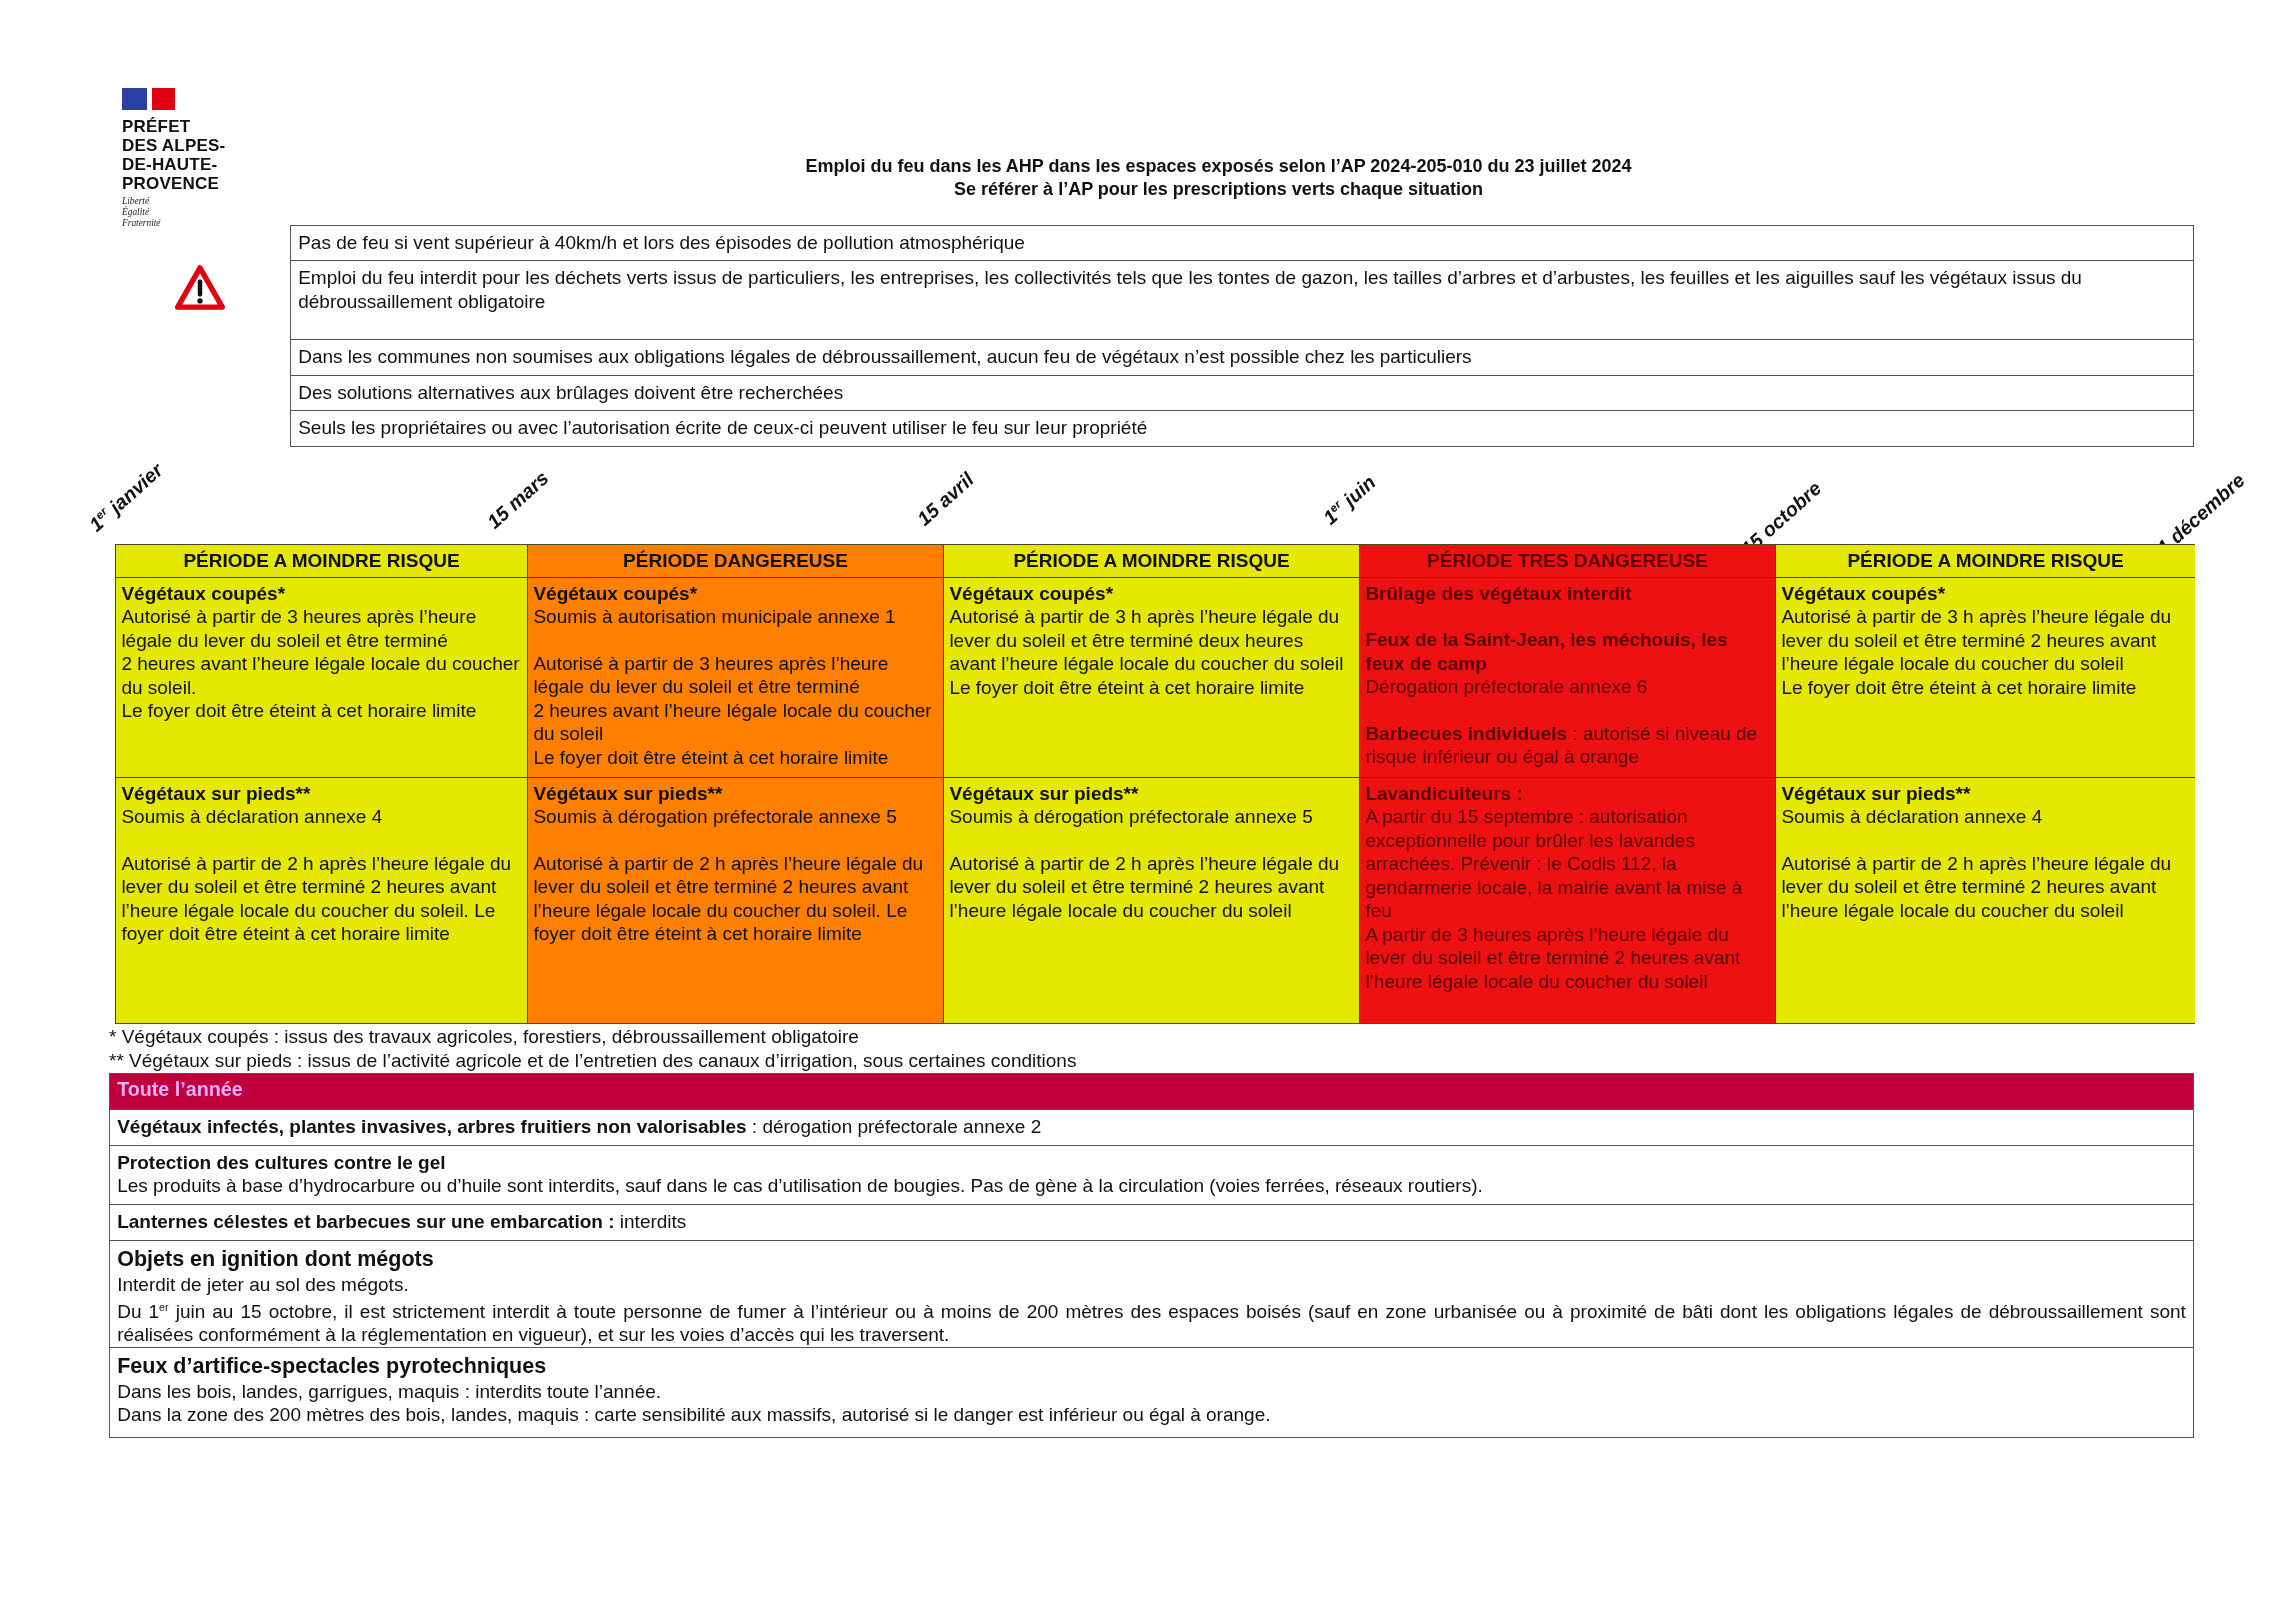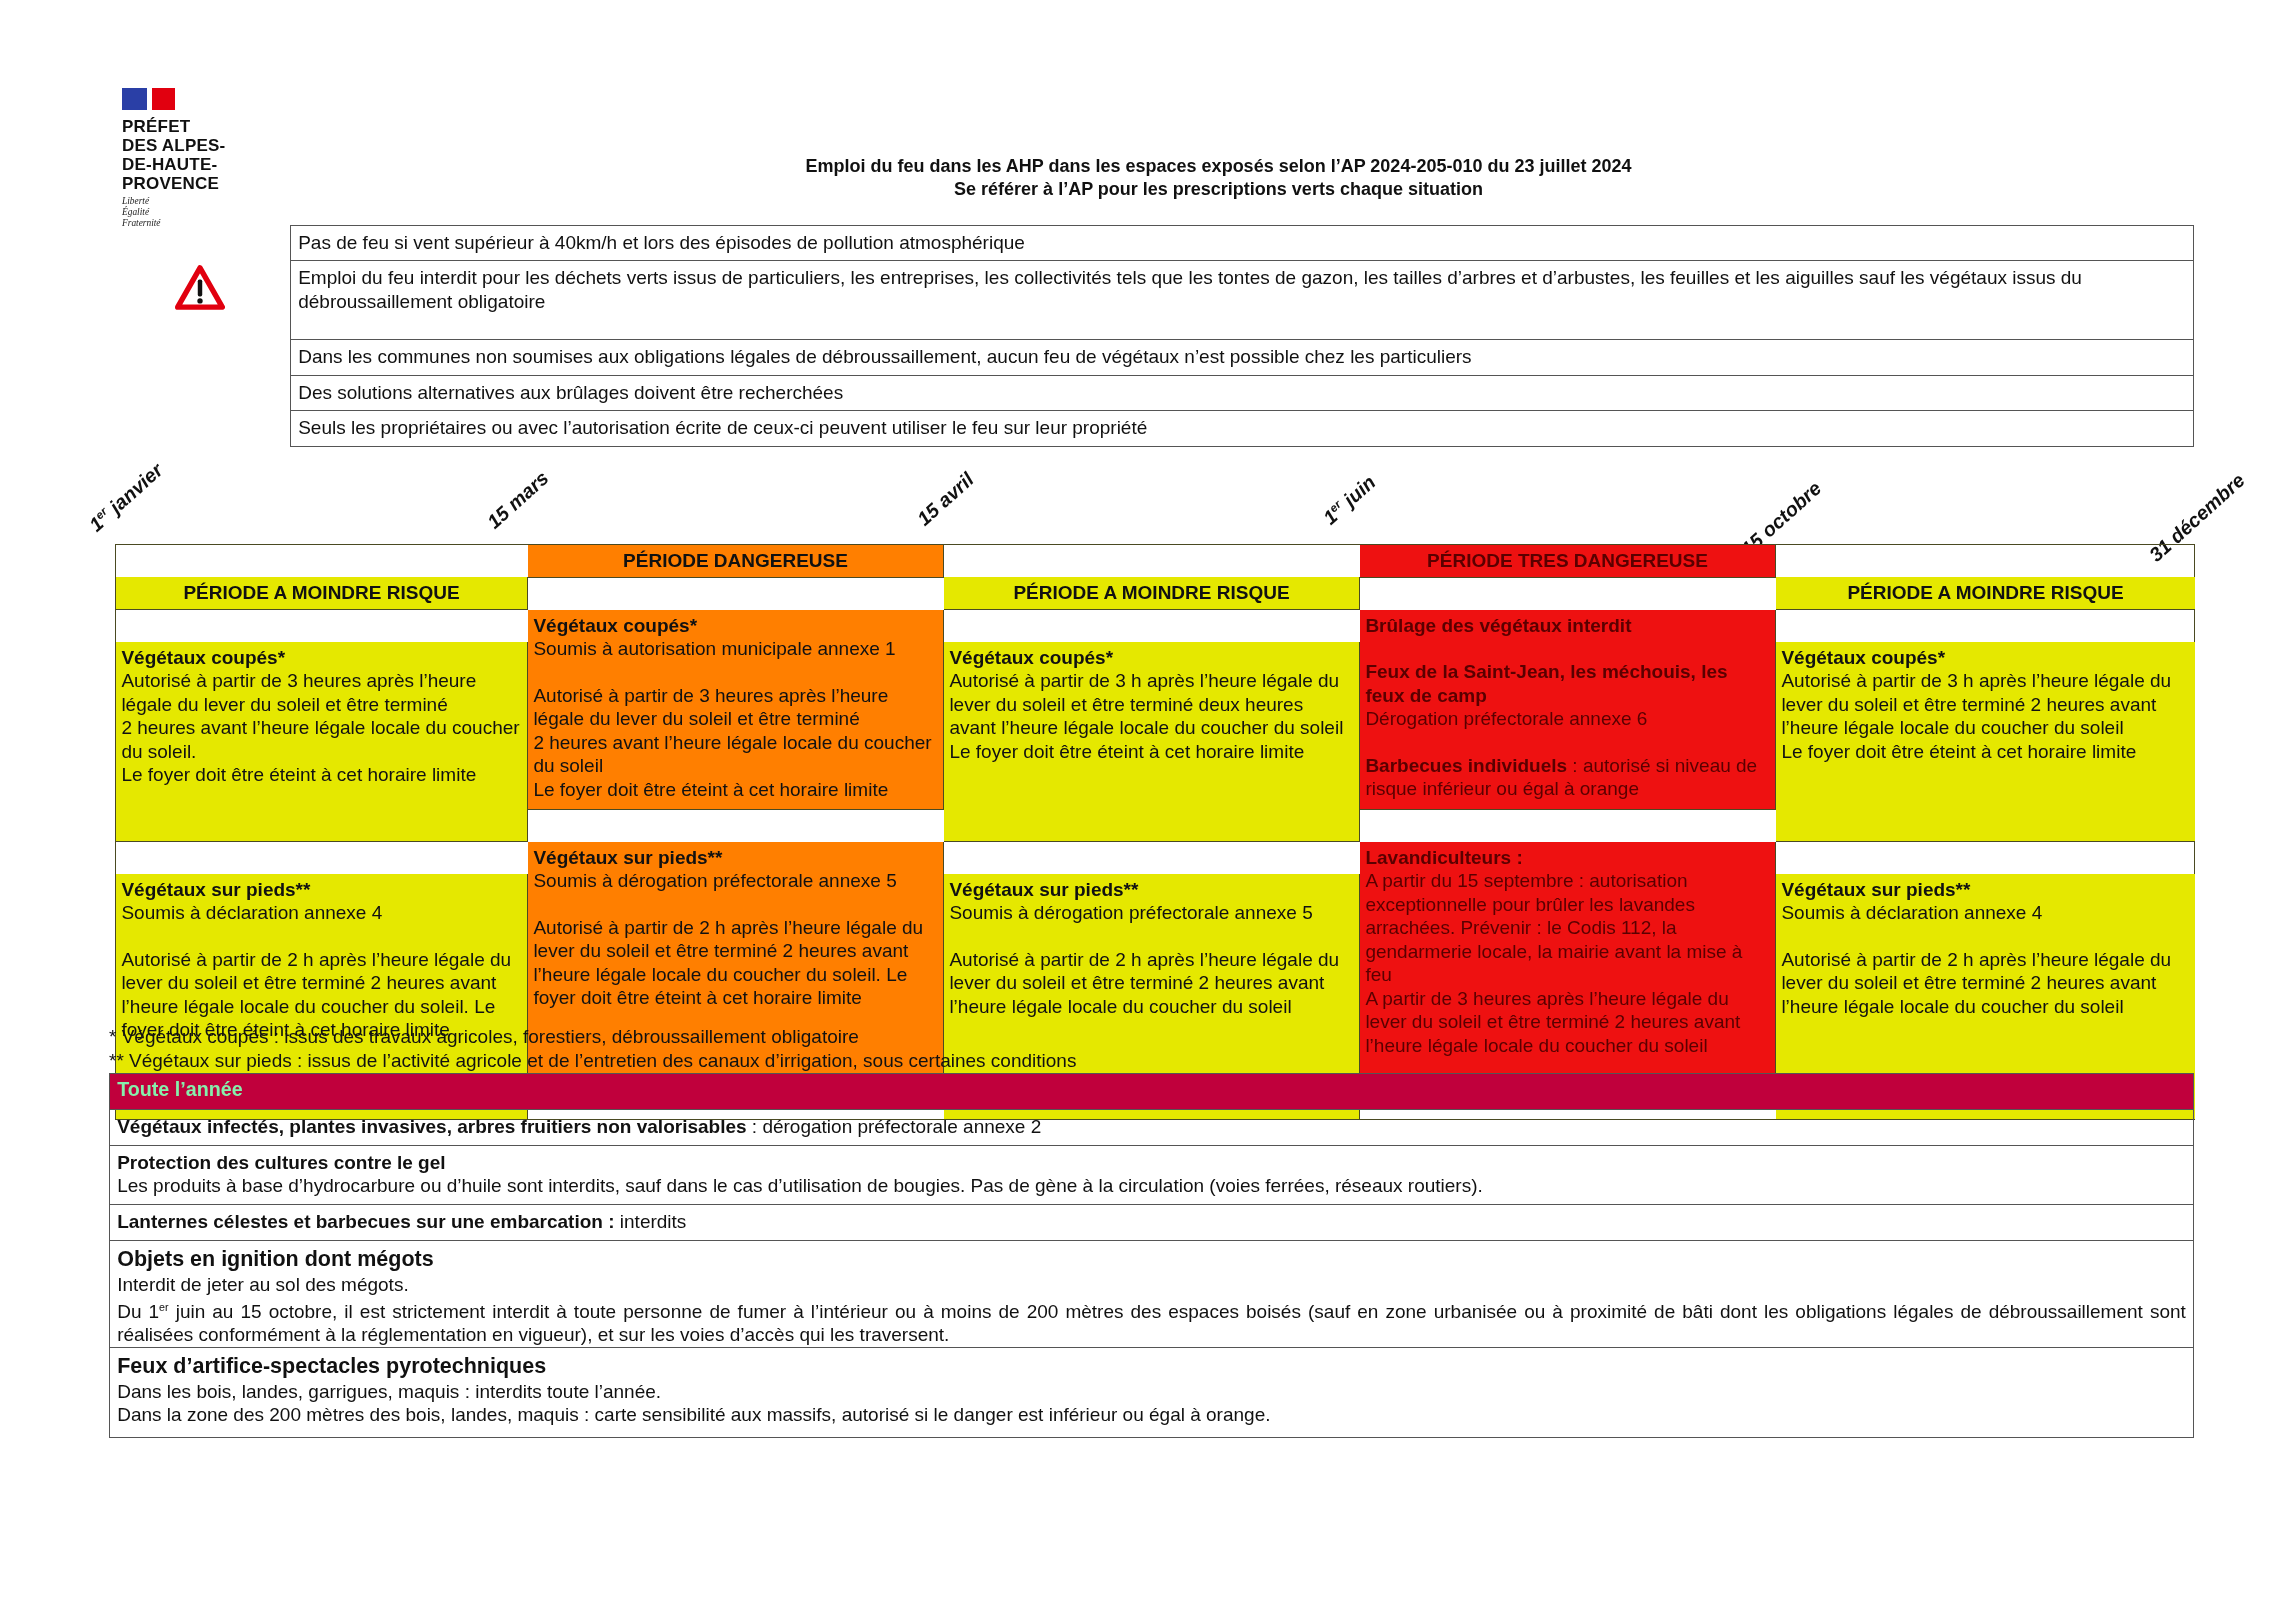--- a/index.html
+++ b/index.html
@@ -36,33 +36,33 @@
 
   
   #periods { left: 115px; top: 544px; width: 2078px; border: 1.8px solid #4a4a22; display: grid;
              grid-template-columns: 412px 416px 416px 416px 419px; }
   .ph { height: 33px; display: flex; align-items: center; justify-content: center; font-weight: bold; font-size: 19px;
         border-right: 1.8px solid #4a4a22; border-bottom: 1.8px solid #4a4a22; box-sizing: border-box; }
   .pc { border-right: 1.8px solid #4a4a22; border-bottom: 1.8px solid #4a4a22; padding: 3.6px 5.4px; font-size: 19px; line-height: 23.5px; box-sizing: border-box; }
   .pc.top { height: 200px; }
   .pc.bot { height: 245px; border-bottom: none; }
   .ph:last-child, .col5 { border-right: none; }
-  .yellow { background: #e5e800; margin-top: 32px; }
+  .yellow { background: #e5e800; }
   .orange { background: #ff7f00; }
   .red { background: #ee1111; }
   .red .txt { color: #5a0000; }
   .pc b { font-weight: bold; }
   .pc .gap { height: 23px; }
 
   
   #footnotes { left: 109px; top: 1025px; font-size: 19px; line-height: 24px; }
 
   
   #year { left: 109px; top: 1073px; width: 2083px; border: 1.8px solid #555; border-bottom: none; }
-  .yh { background: #c0003c; height: 36px; border-bottom: 1.8px solid #555; padding: 3.6px 7.2px; font-size: 19.7px; font-weight: bold; color: #86efac; box-sizing: border-box; }
+  .yh { background: #c0003c; height: 36px; border-bottom: 1.8px solid #555; padding: 3.6px 7.2px; font-size: 19.7px; font-weight: bold; color: #f0abfc; box-sizing: border-box; }
   .yr { border-bottom: 1.8px solid #555; padding: 4.5px 7.2px; font-size: 19px; line-height: 23px; box-sizing: border-box; }
   .yr .big { font-size: 21.5px; font-weight: bold; line-height: 27px; }
   .yr.justify { text-align: justify; }
 </style>
 </head>
 <body>
 
 <div id="logo" class="abs">
   <div class="flag">
     <div class="b"></div>

